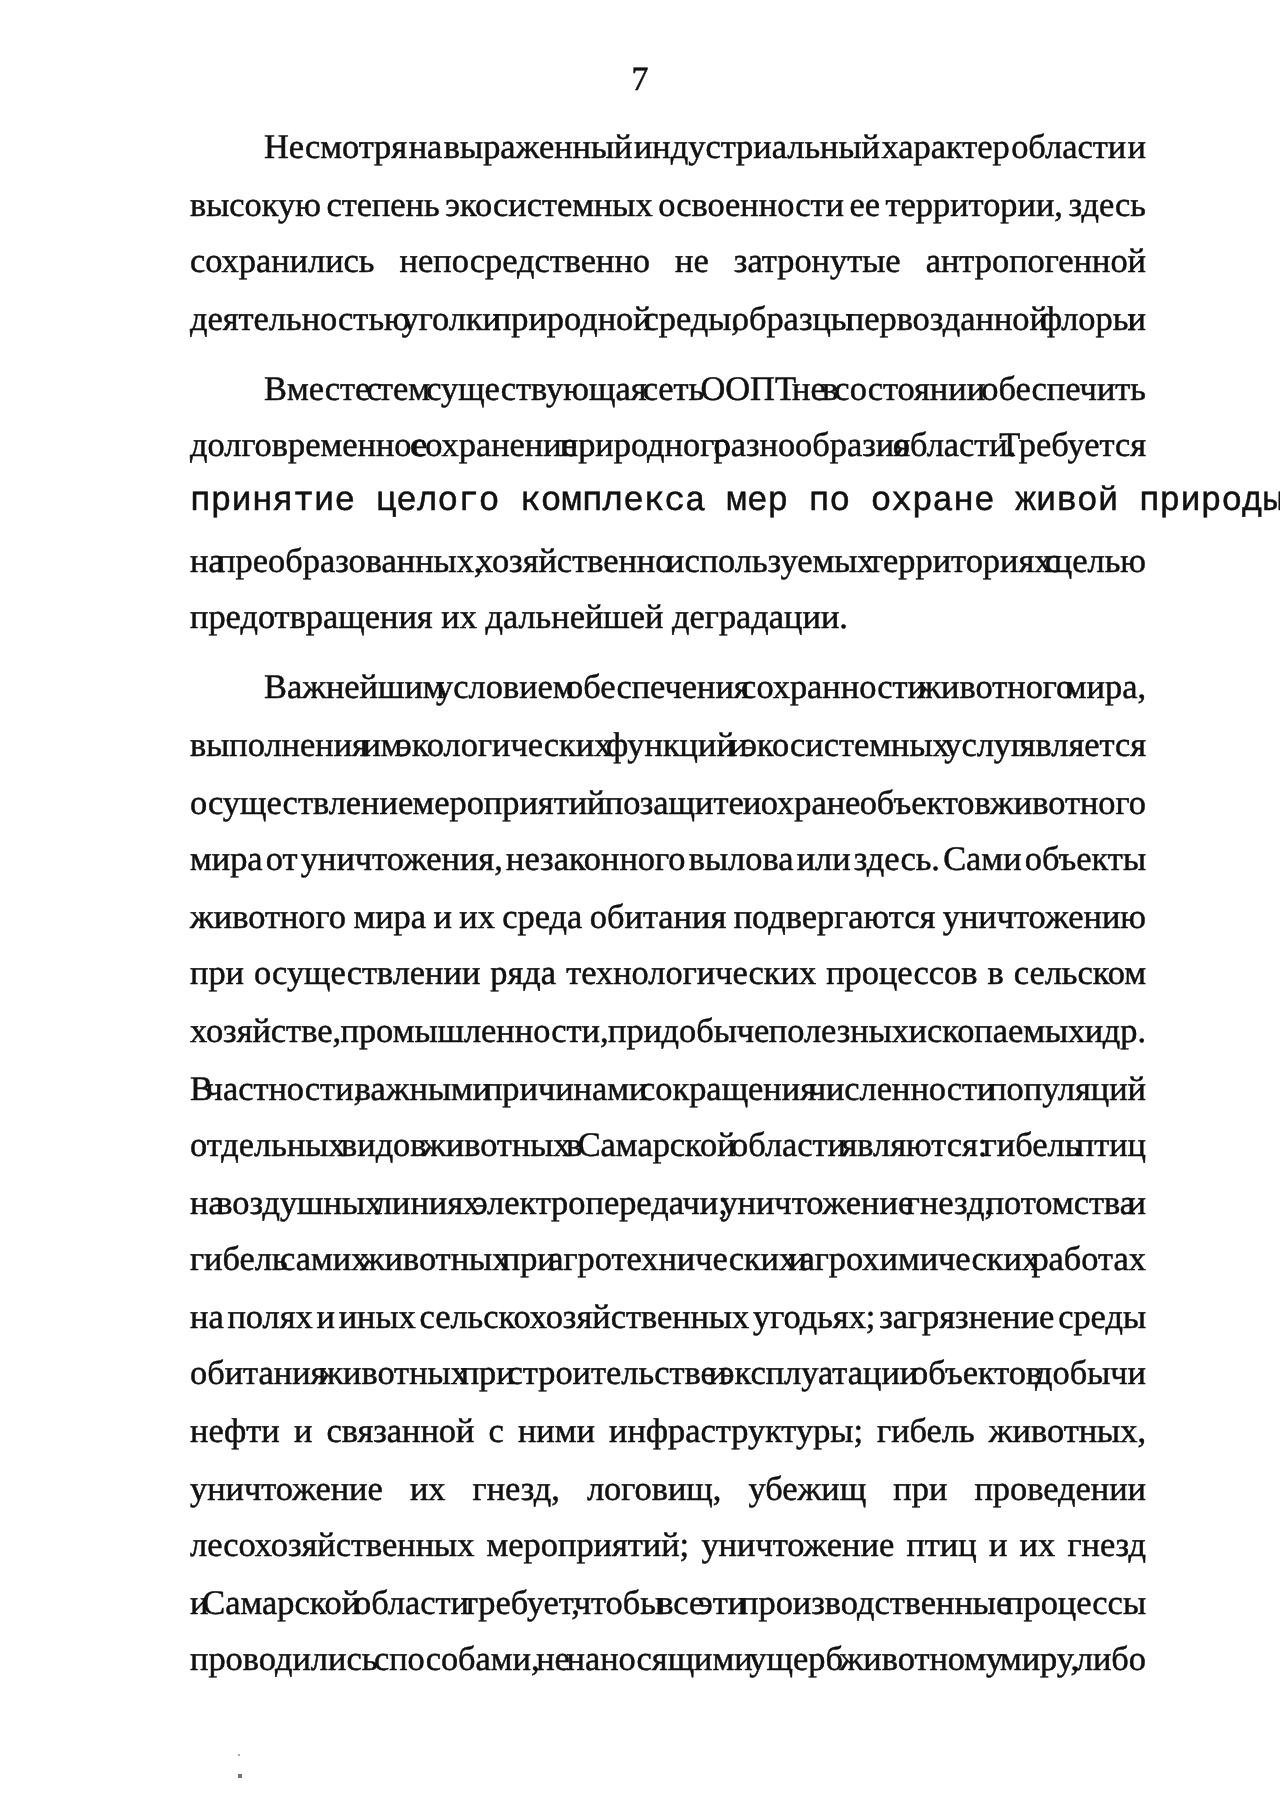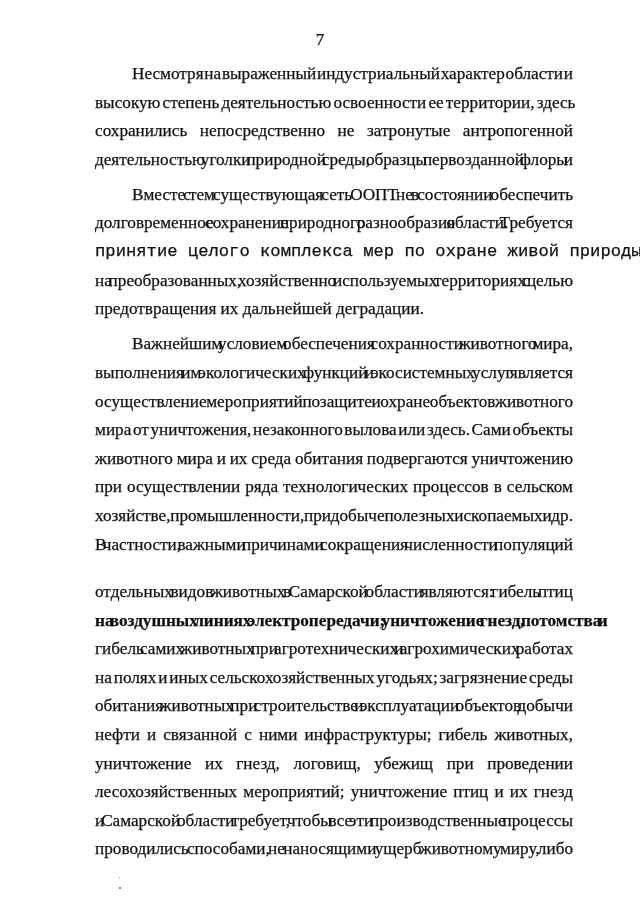--- a/index.html
+++ b/index.html
@@ -39,21 +39,21 @@
 </head>
 <body>
 
 <div class="page">
   <div class="page-number">7</div>
 
   <div class="body-text">
 
     <div class="para">
       <span class="ln first" style="white-space: nowrap; display: block; text-indent: 37px;"><span style="white-space: nowrap; word-spacing: -3.53646px;">Несмотря на выраженный индустриальный характер области и</span></span>
-      <span class="ln" style="white-space: nowrap; display: block; text-indent: 0px;"><span style="white-space: nowrap; word-spacing: -2.13021px;">высокую степень деятельностью освоенности ее территории, здесь</span></span>
+      <span class="ln" style="white-space: nowrap; display: block; text-indent: 0px;"><span style="white-space: nowrap; word-spacing: -2.13021px;">высокую степень экосистемных освоенности ее территории, здесь</span></span>
       <span class="ln" style="white-space: nowrap; display: block; text-indent: 0px;"><span style="white-space: nowrap; word-spacing: 0px;">сохранились непосредственно не затронутые антропогенной</span></span>
       <span class="ln" style="white-space: nowrap; display: block; text-indent: 0px;"><span style="white-space: nowrap; word-spacing: -8.37946px;">деятельностью уголки природной среды, образцы первозданной флоры и</span></span>
     </div>
 
     <div class="para">
       <span class="ln first" style="white-space: nowrap; display: block; text-indent: 37px;"><span style="white-space: nowrap; word-spacing: -6.2066px;">Вместе с тем существующая сеть ООПТ не в состоянии обеспечить</span></span>
       <span class="ln" style="white-space: nowrap; display: block; text-indent: 0px;"><span style="white-space: nowrap; word-spacing: -12.875px;">долговременное сохранение природного разнообразия области. Требуется</span></span>
       <span class="ln" style="white-space: nowrap; display: block; text-indent: 0px; font-family: Liberation Mono, monospace;"><span style="white-space: nowrap; word-spacing: 0px;">принятие целого комплекса мер по охране живой природы</span></span>
       <span class="ln" style="white-space: nowrap; display: block; text-indent: 0px;"><span style="white-space: nowrap; word-spacing: -7.51302px;">на преобразованных, хозяйственно используемых территориях с целью</span></span>
       <span class="ln last" style="white-space: nowrap; display: block; text-indent: 0px;">предотвращения их дальнейшей деградации.</span>
@@ -61,22 +61,22 @@
 
     <div class="para">
       <span class="ln first" style="white-space: nowrap; display: block; text-indent: 37px;"><span style="white-space: nowrap; word-spacing: -8.5375px;">Важнейшим условием обеспечения сохранности животного мира,</span></span>
       <span class="ln" style="white-space: nowrap; display: block; text-indent: 0px;"><span style="white-space: nowrap; word-spacing: -7.02009px;">выполнения им экологических функций и экосистемных услуг является</span></span>
       <span class="ln" style="white-space: nowrap; display: block; text-indent: 0px;"><span style="white-space: nowrap; word-spacing: -4.63393px;">осуществление мероприятий по защите и охране объектов животного</span></span>
       <span class="ln" style="white-space: nowrap; display: block; text-indent: 0px;"><span style="white-space: nowrap; word-spacing: -4.76562px;">мира от уничтожения, незаконного вылова или здесь. Сами объекты</span></span>
       <span class="ln" style="white-space: nowrap; display: block; text-indent: 0px;"><span style="white-space: nowrap; word-spacing: -0.5625px;">животного мира и их среда обитания подвергаются уничтожению</span></span>
       <span class="ln" style="white-space: nowrap; display: block; text-indent: 0px;"><span style="white-space: nowrap; word-spacing: 0px;">при осуществлении ряда технологических процессов в сельском</span></span>
       <span class="ln" style="white-space: nowrap; display: block; text-indent: 0px;"><span style="white-space: nowrap; word-spacing: -4.54018px;">хозяйстве, промышленности, при добыче полезных ископаемых и др.</span></span>
       <span class="ln" style="white-space: nowrap; display: block; text-indent: 0px;"><span style="white-space: nowrap; word-spacing: -7.96094px;">В частности, важными причинами сокращения численности популяций</span></span>
-      <span class="ln" style="white-space: nowrap; display: block; text-indent: 0px; margin-top: 19px;"><span style="white-space: nowrap; word-spacing: -6.57422px;">отдельных видов животных в Самарской области являются: гибель птиц</span></span>
-      <span class="ln" style="white-space: nowrap; display: block; text-indent: 0px;"><span style="white-space: nowrap; word-spacing: -7.97545px; font-weight: bold;">на воздушных линиях электропередачи; уничтожение гнезд, потомства и</span></span>
+      <span class="ln" style="white-space: nowrap; display: block; text-indent: 0px;"><span style="white-space: nowrap; word-spacing: -6.57422px;">отдельных видов животных в Самарской области являются: гибель птиц</span></span>
+      <span class="ln" style="white-space: nowrap; display: block; text-indent: 0px;"><span style="white-space: nowrap; word-spacing: -7.97545px;">на воздушных линиях электропередачи; уничтожение гнезд, потомства и</span></span>
       <span class="ln" style="white-space: nowrap; display: block; text-indent: 0px;"><span style="white-space: nowrap; word-spacing: -8.08259px;">гибель самих животных при агротехнических и агрохимических работах</span></span>
       <span class="ln" style="white-space: nowrap; display: block; text-indent: 0px;"><span style="white-space: nowrap; word-spacing: -2.41295px;">на полях и иных сельскохозяйственных угодьях; загрязнение среды</span></span>
       <span class="ln" style="white-space: nowrap; display: block; text-indent: 0px;"><span style="white-space: nowrap; word-spacing: -7.86161px;">обитания животных при строительстве и эксплуатации объектов добычи</span></span>
       <span class="ln" style="white-space: nowrap; display: block; text-indent: 0px;"><span style="white-space: nowrap; word-spacing: 0px;">нефти и связанной с ними инфраструктуры; гибель животных,</span></span>
       <span class="ln" style="white-space: nowrap; display: block; text-indent: 0px;"><span style="white-space: nowrap; word-spacing: 0px;">уничтожение их гнезд, логовищ, убежищ при проведении</span></span>
       <span class="ln" style="white-space: nowrap; display: block; text-indent: 0px;"><span style="white-space: nowrap; word-spacing: 0px;">лесохозяйственных мероприятий; уничтожение птиц и их гнезд</span></span>
       <span class="ln" style="white-space: nowrap; display: block; text-indent: 0px;"><span style="white-space: nowrap; word-spacing: -7.36914px;">и Самарской области требует, чтобы все эти производственные процессы</span></span>
       <span class="ln" style="white-space: nowrap; display: block; text-indent: 0px;"><span style="white-space: nowrap; word-spacing: -5.98438px;">проводились способами, не наносящими ущерб животному миру, либо</span></span>
       <span class="ln" style="white-space: nowrap; display: block; text-indent: 0px;"></span>
     </div>

